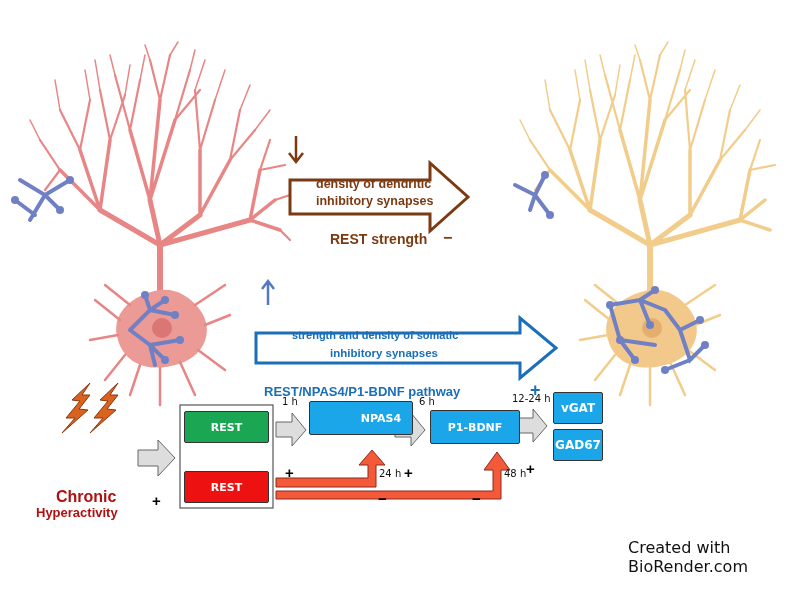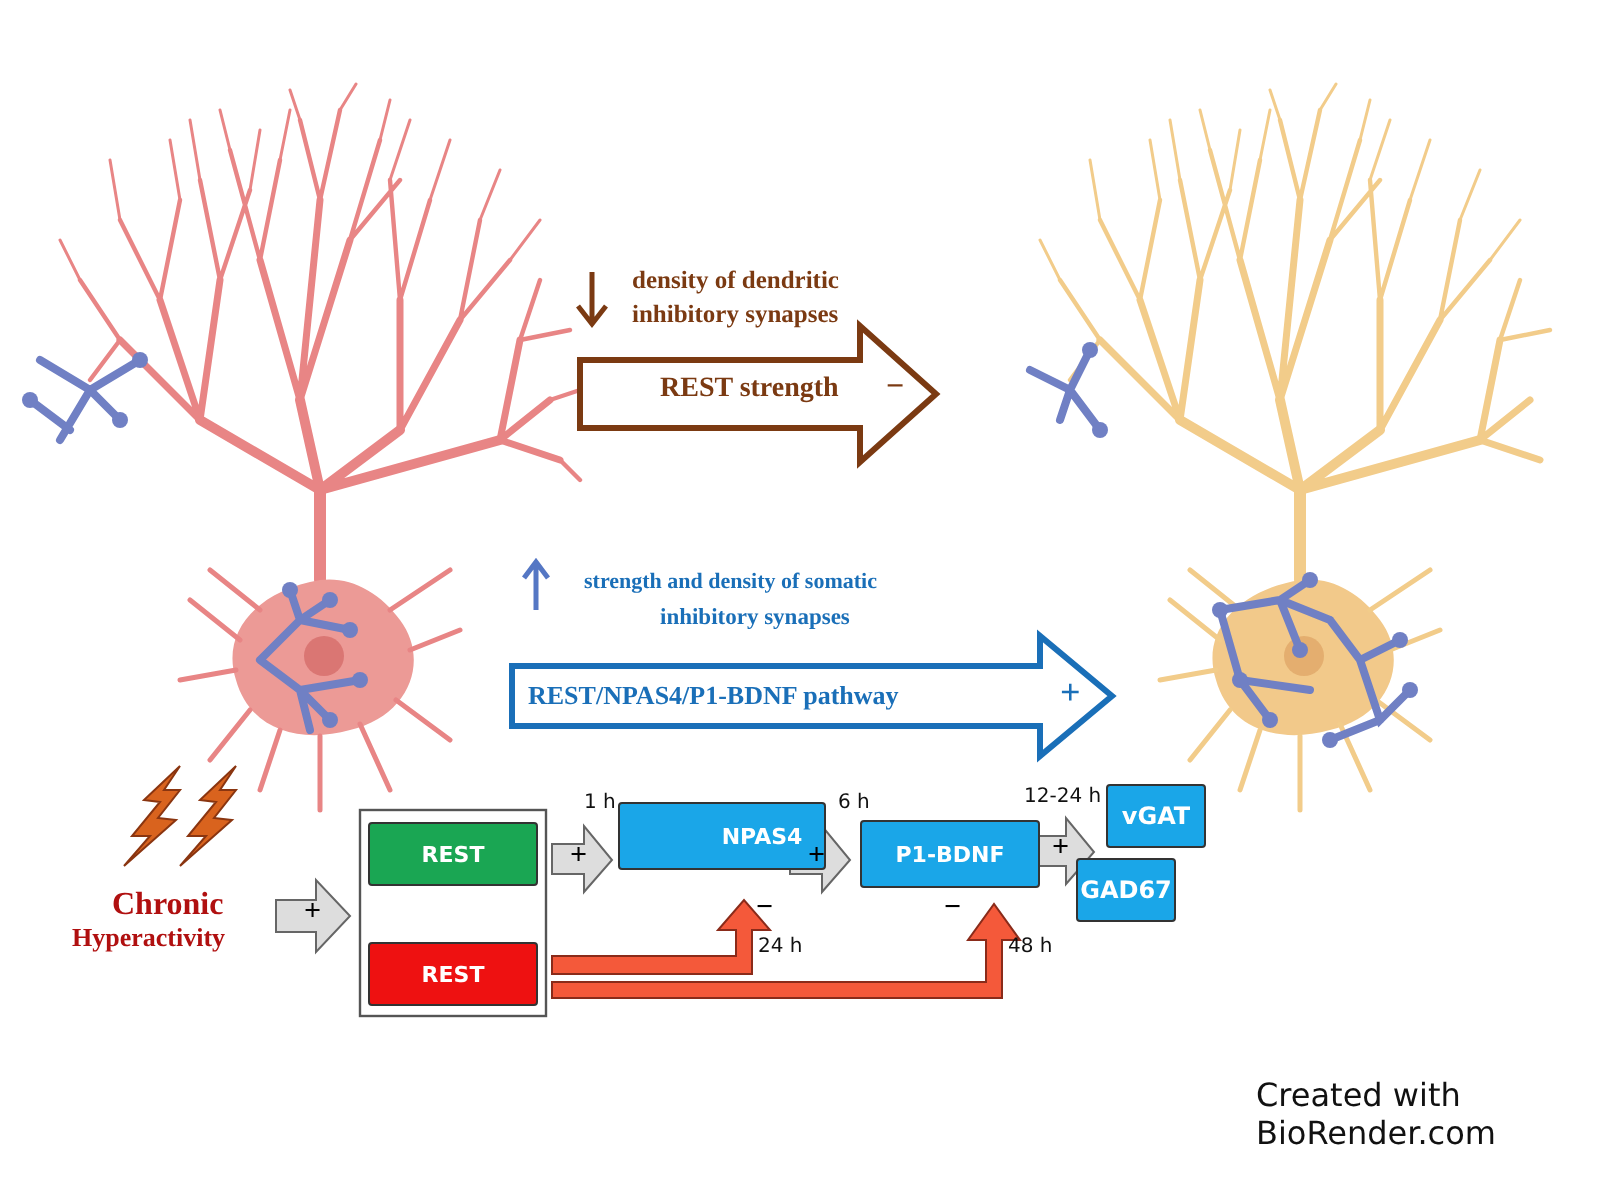--- a/index.html
+++ b/index.html
@@ -1,19 +1,19 @@
 <!DOCTYPE html>
 <html><head>
 <meta charset="utf-8">
 <style>
   html,body{margin:0;padding:0;background:#fff;}
   body{width:800px;height:600px;position:relative;overflow:hidden;font-family:"Liberation Sans",sans-serif;}
   .abs{position:absolute;}
   svg{position:absolute;left:0;top:0;}
-  .lbl{font-family:Liberation Serif, serif;font-weight:bold;}
+  .lbl{font-family:Liberation Sans, sans-serif;font-weight:bold;margin-top:44px;}
   .box{position:absolute;border-radius:2px;color:#fff;font-weight:bold;font-size:11px;display:flex;align-items:center;justify-content:center;border:1px solid #333;box-sizing:border-box;font-family:"DejaVu Sans",sans-serif;text-align:right;}
   .blue{background:#1aa6e8;}
   .time{position:absolute;font-size:10px;color:#111;font-family:"DejaVu Sans",sans-serif;}
 </style>
 </head>
 <body>
 
 <svg width="800" height="600">
 
   <g stroke="#e88585" fill="none" stroke-linecap="round">
@@ -112,28 +112,28 @@
 <div class="abs lbl" style="left:56px;top:444px;font-size:16px;color:#b01010;">Chronic</div>
 <div class="abs lbl" style="left:36px;top:461px;font-size:13px;color:#b01010;">Hyperactivity</div>
 <div class="abs lbl" style="left:152px;top:448px;font-size:15px;color:#000;">+</div>
 
 <div class="box" style="left:184px;top:411px;width:85px;height:32px;background:#1aa653;">REST</div>
 <div class="box" style="left:184px;top:471px;width:85px;height:32px;background:#ee1111;">REST</div>
 
 <div class="box blue" style="left:309px;top:401px;width:104px;height:34px;padding-left:40px;">NPAS4</div>
 <div class="box blue" style="left:430px;top:410px;width:90px;height:34px;">P1-BDNF</div>
 <div class="box blue" style="left:553px;top:392px;width:50px;height:32px;font-size:12px;">vGAT</div>
-<div class="box blue" style="left:538px;top:429px;width:50px;height:32px;font-size:12px;">GAD67</div>
+<div class="box blue" style="left:553px;top:429px;width:50px;height:32px;font-size:12px;">GAD67</div>
 
 <div class="abs lbl" style="left:285px;top:420px;font-size:15px;">+</div>
 <div class="abs lbl" style="left:404px;top:420px;font-size:15px;">+</div>
 <div class="abs lbl" style="left:526px;top:416px;font-size:15px;">+</div>
 
 <div class="abs lbl" style="left:378px;top:446px;font-size:15px;">−</div>
 <div class="abs lbl" style="left:472px;top:446px;font-size:15px;">−</div>
 
-<div class="time" style="left:292px;top:396px;">1 h</div>
+<div class="time" style="left:282px;top:396px;">1 h</div>
 <div class="time" style="left:401px;top:396px;margin-left:18px;">6 h</div>
 <div class="time" style="left:512px;top:393px;">12-24 h</div>
 <div class="time" style="left:379px;top:468px;">24 h</div>
 <div class="time" style="left:504px;top:468px;">48 h</div>
 
 <div class="abs" style="left:628px;top:538px;font-size:16px;color:#111;font-family:'DejaVu Sans',sans-serif;">Created with BioRender.com</div>
 
 </body></html>

